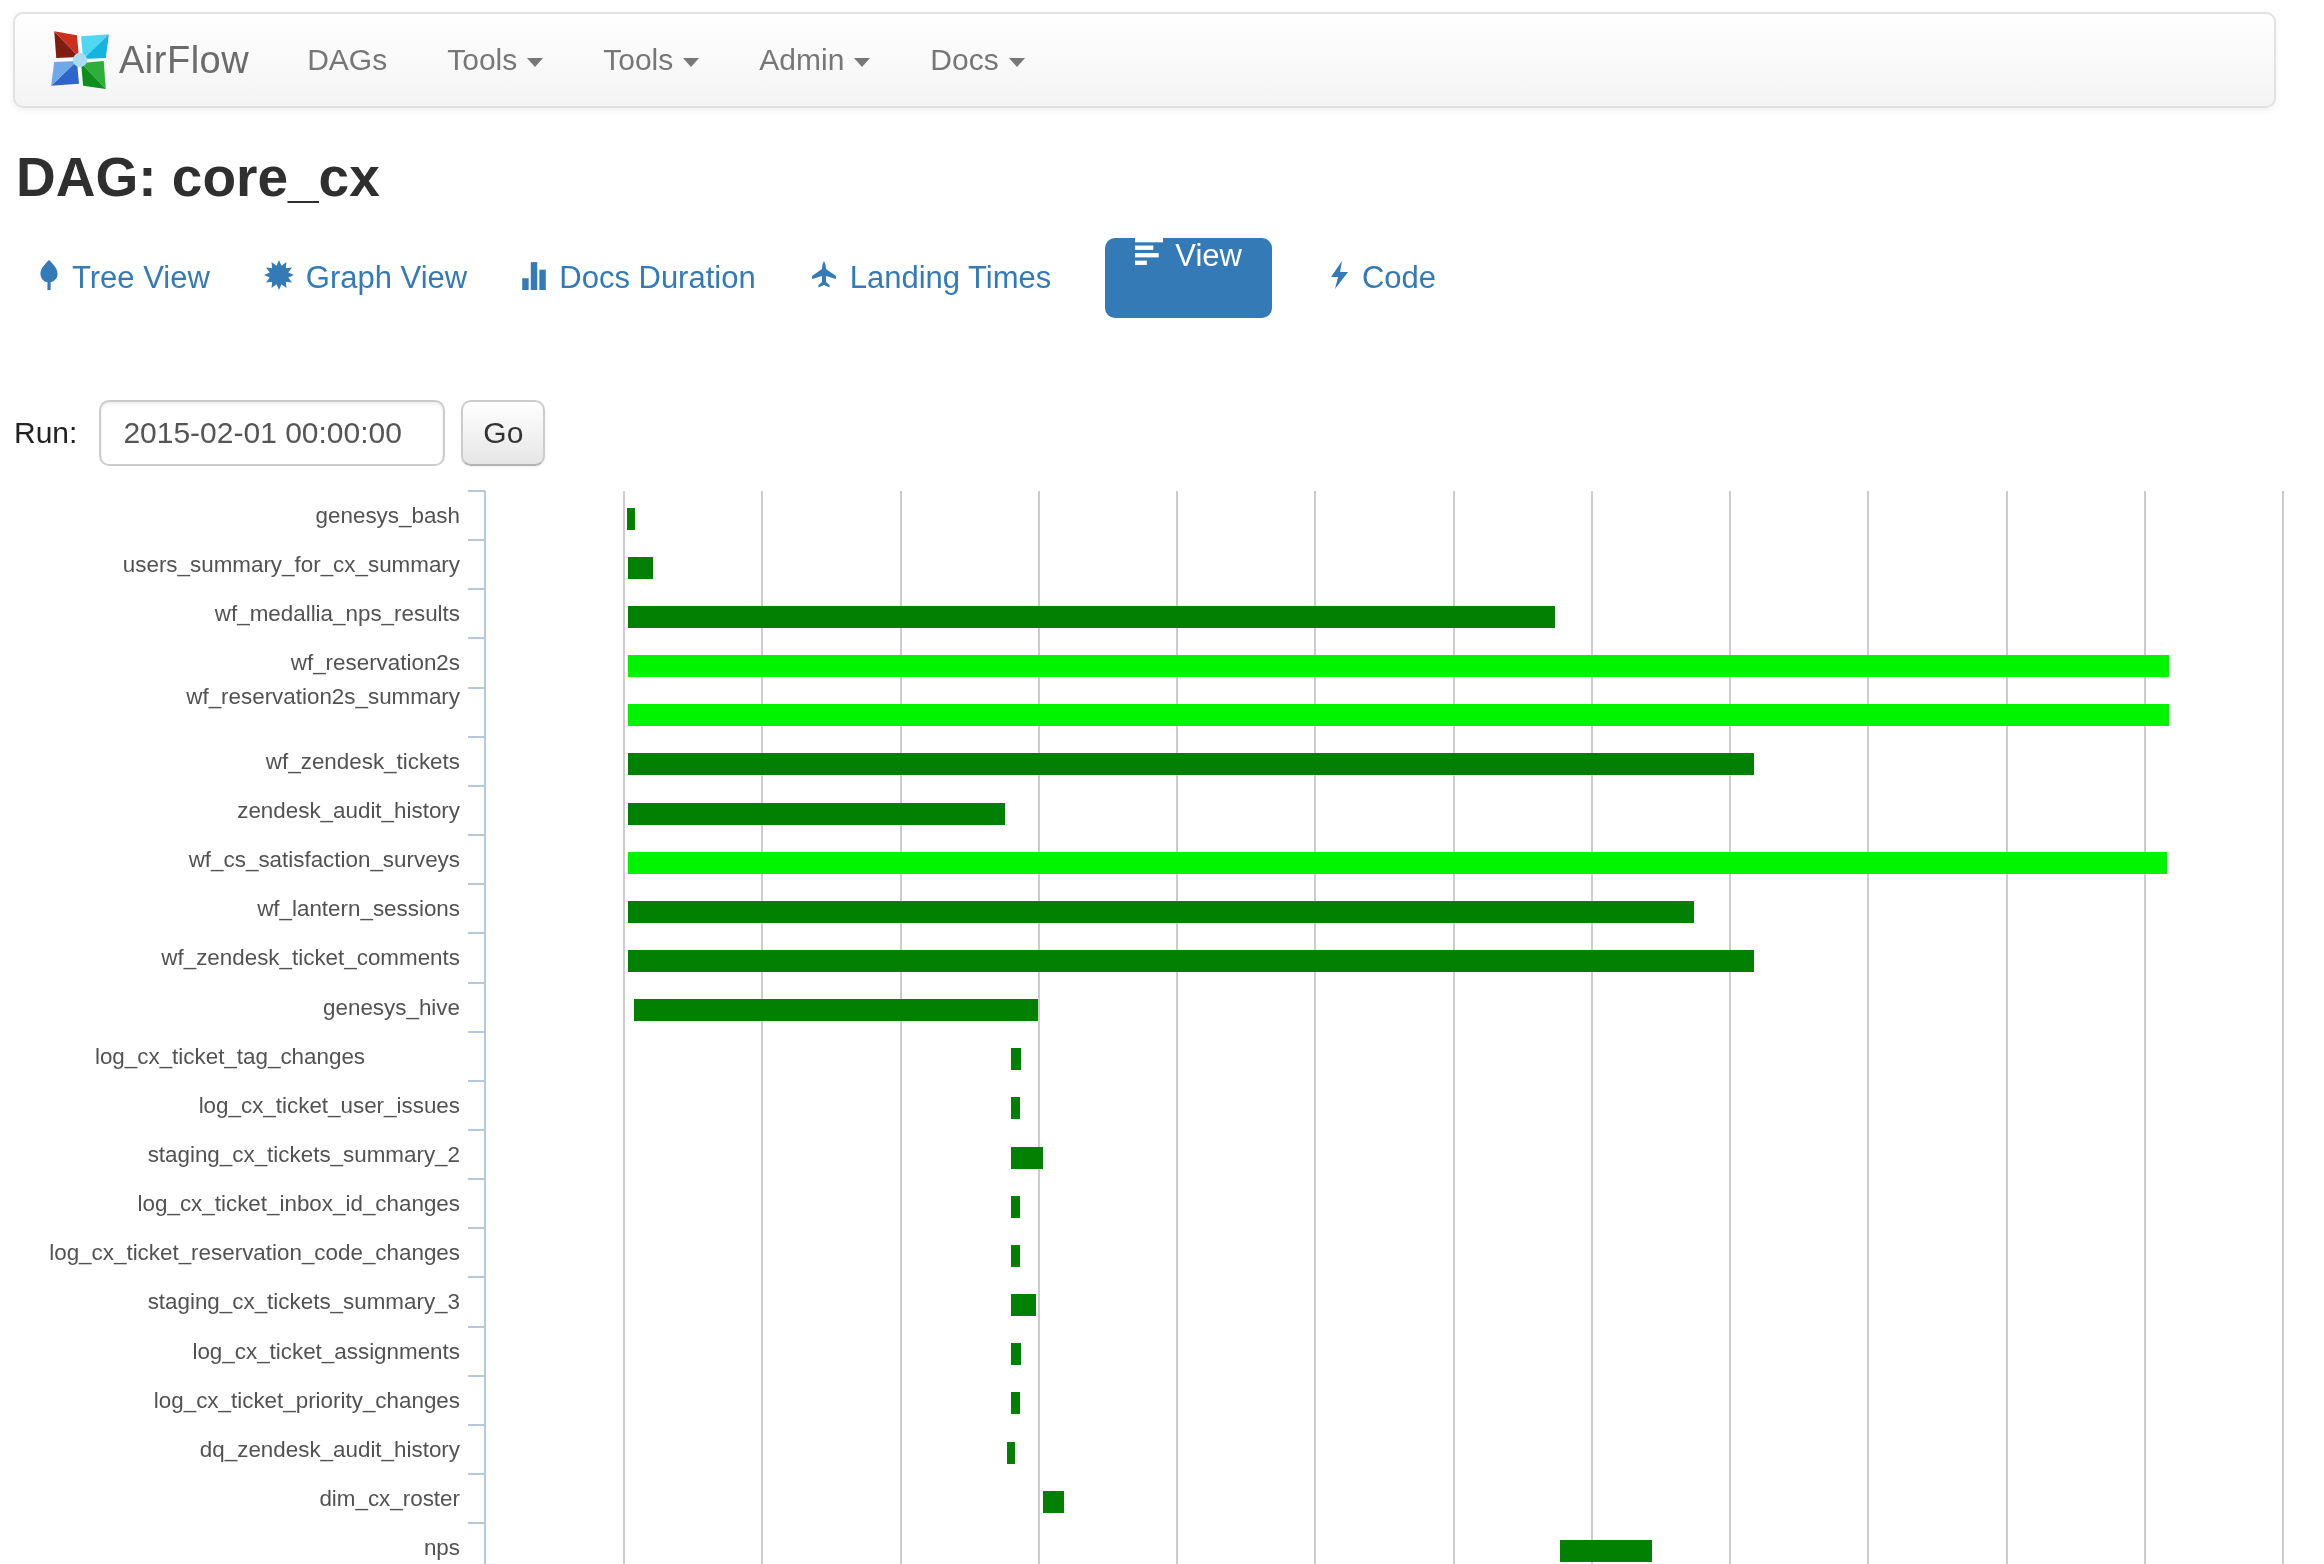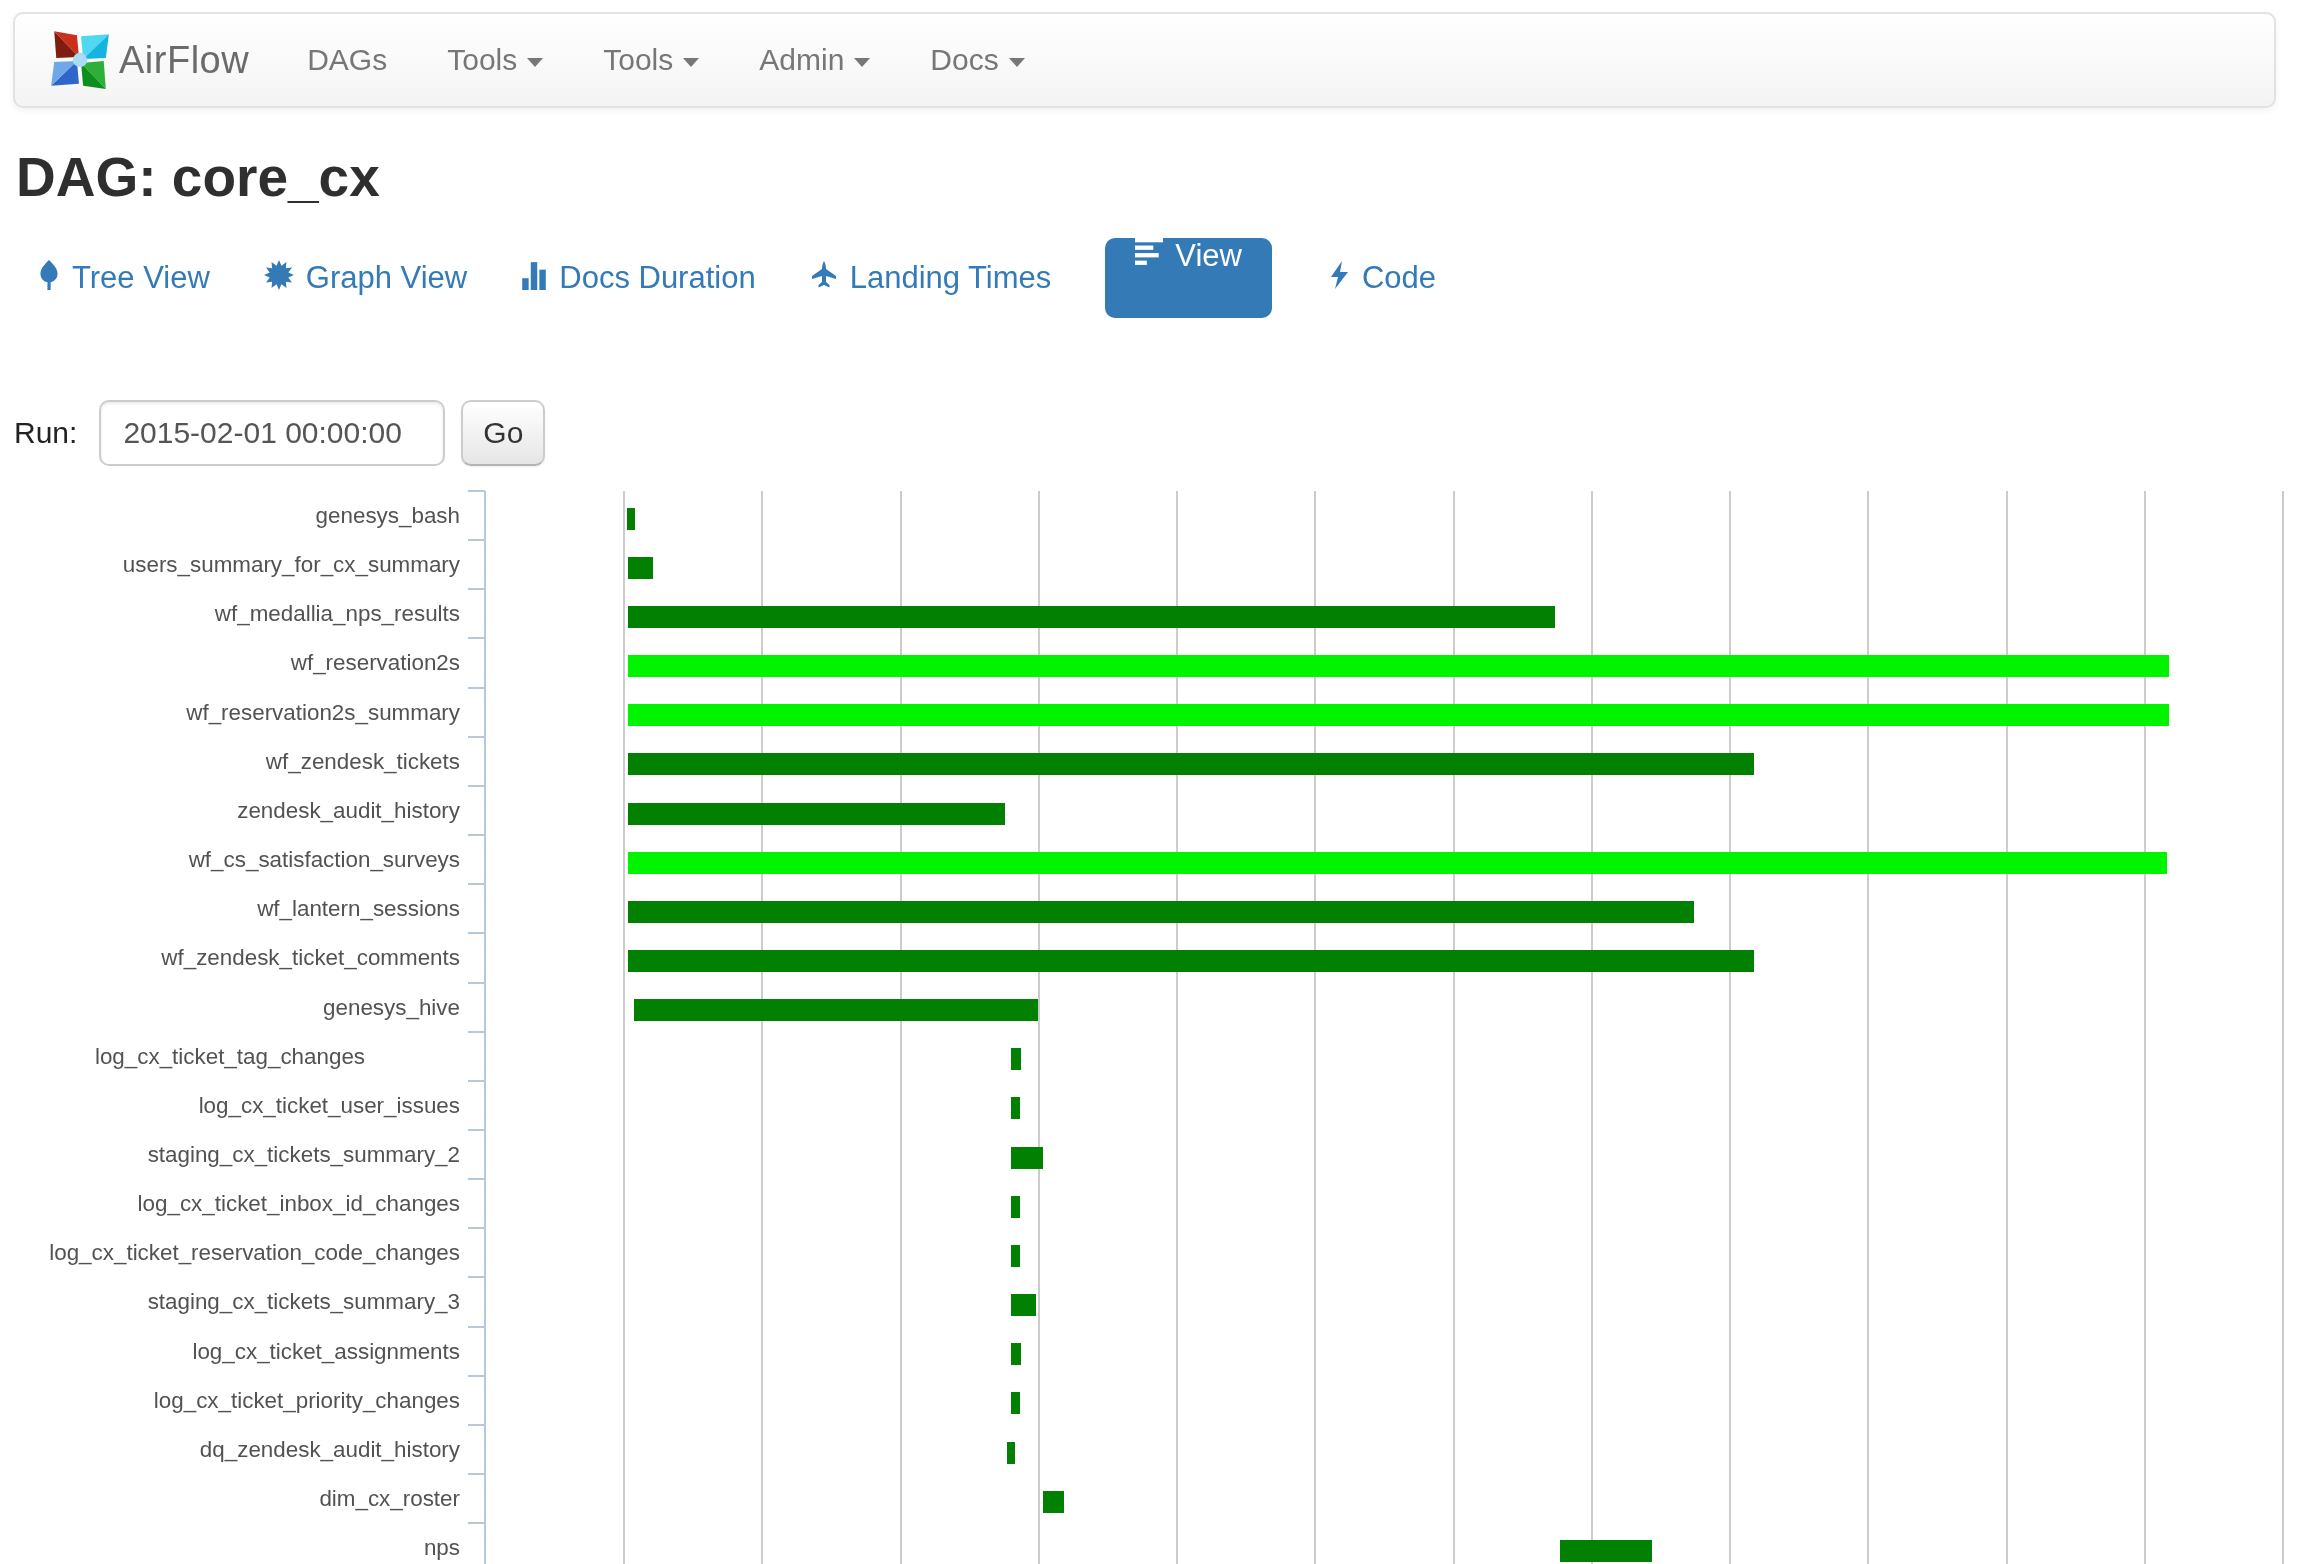--- a/index.html
+++ b/index.html
@@ -166,21 +166,21 @@
   <input class="run-input" type="text" value="2015-02-01 00:00:00" style="">
   <button class="go-btn">Go</button>
 </div>
 
 <div class="chart">
   <div id="labels">
       <div class="row-label" style="top: 3px; height: 49px; line-height: 49px;">genesys_bash</div>
       <div class="row-label" style="top: 52px; height: 49px; line-height: 49px;">users_summary_for_cx_summary</div>
       <div class="row-label" style="top: 101px; height: 49px; line-height: 49px;">wf_medallia_nps_results</div>
       <div class="row-label" style="top: 150px; height: 49px; line-height: 49px;">wf_reservation2s</div>
-      <div class="row-label" style="top: 200px; height: 49px; line-height: 49px;">wf_reservation2s_summary</div>
+      <div class="row-label" style="top: 184px; height: 49px; line-height: 49px;">wf_reservation2s_summary</div>
       <div class="row-label" style="top: 249px; height: 49px; line-height: 49px;">wf_zendesk_tickets</div>
       <div class="row-label" style="top: 298px; height: 49px; line-height: 49px;">zendesk_audit_history</div>
       <div class="row-label" style="top: 347px; height: 49px; line-height: 49px;">wf_cs_satisfaction_surveys</div>
       <div class="row-label" style="top: 396px; height: 49px; line-height: 49px;">wf_lantern_sessions</div>
       <div class="row-label" style="top: 445px; height: 49px; line-height: 49px;">wf_zendesk_ticket_comments</div>
       <div class="row-label" style="top: 495px; height: 49px; line-height: 49px;">genesys_hive</div>
       <div class="row-label" style="top: 544px; height: 49px; line-height: 49px; text-align: center;">log_cx_ticket_tag_changes</div>
       <div class="row-label" style="top: 593px; height: 49px; line-height: 49px;">log_cx_ticket_user_issues</div>
       <div class="row-label" style="top: 642px; height: 49px; line-height: 49px;">staging_cx_tickets_summary_2</div>
       <div class="row-label" style="top: 691px; height: 49px; line-height: 49px;">log_cx_ticket_inbox_id_changes</div>

